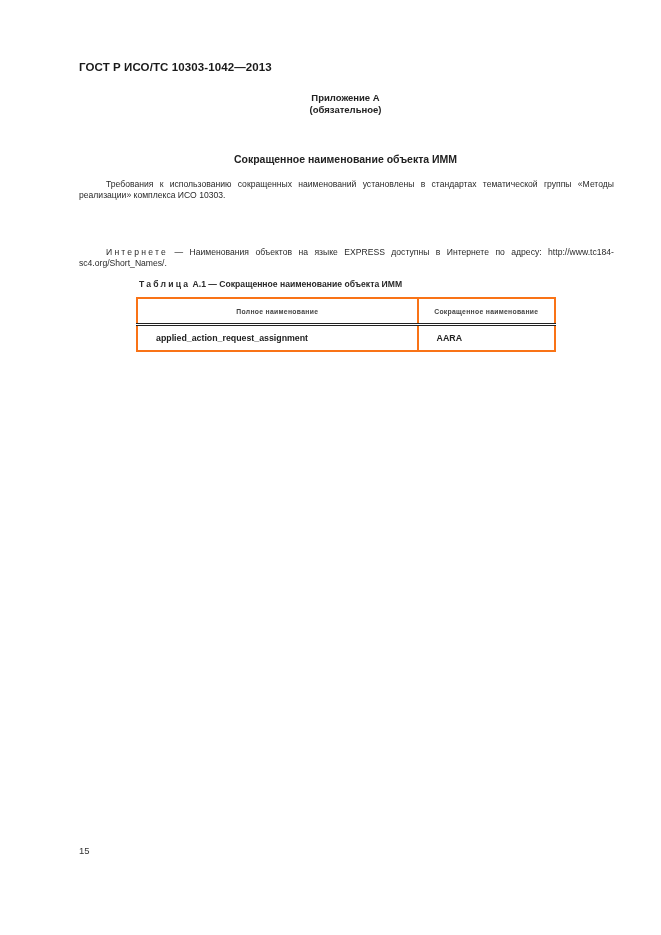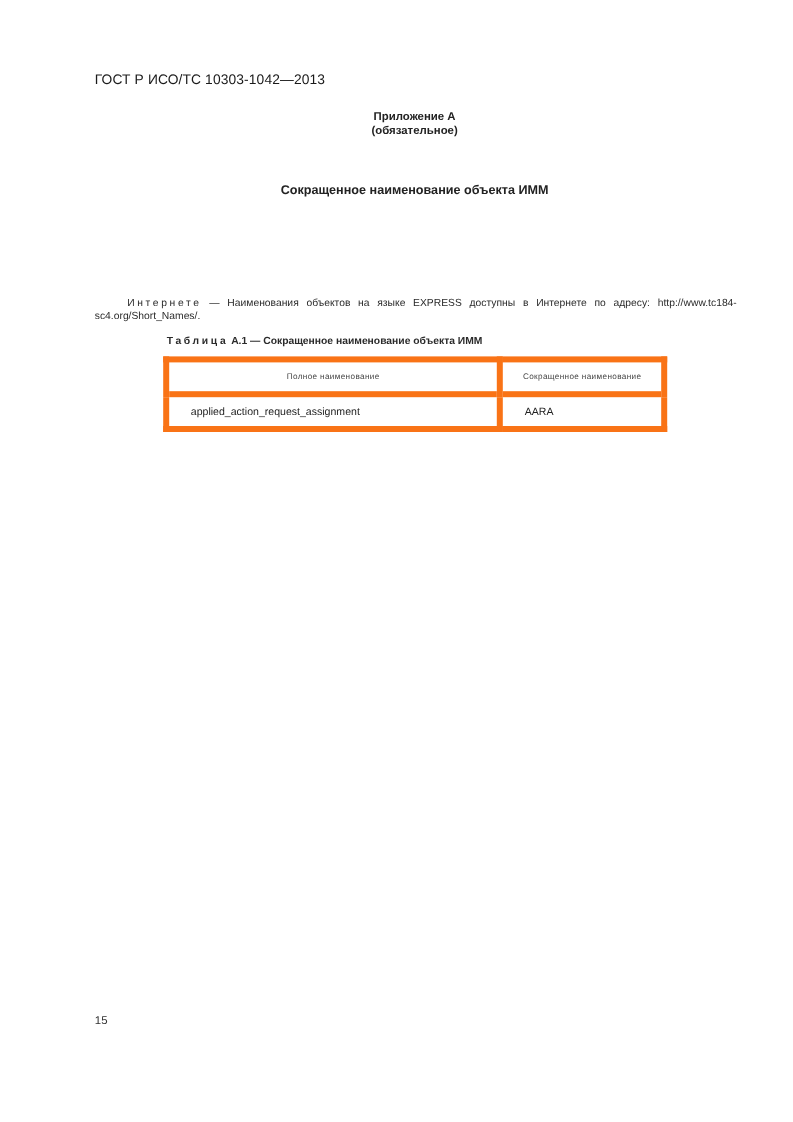--- a/index.html
+++ b/index.html
@@ -13,21 +13,21 @@
       position: relative;
       overflow: hidden;
       font-family: "Liberation Sans", sans-serif;
       color: #1a1a1a;
     }
     .abs { position: absolute; }
     .doc-code {
       left: 79px;
       top: 61px;
       font-size: 11.5px;
-      font-weight: normal;
+      font-weight: bold;
       color: #1a1a1a;
       letter-spacing: 0.1px;
     }
     .appendix {
       left: 0;
       width: 691px;
       top: 92px;
       text-align: center;
       font-size: 9.5px;
       font-weight: bold;
@@ -66,23 +66,23 @@
       font-weight: bold;
     }
     .table {
       left: 136px;
       top: 297px;
       width: 420px;
       border-collapse: collapse;
       border: 1px solid #222;
     }
     .table td, .table th {
-      border: 5px solid #f97316;
+      border: 2px solid #f97316;
       padding: 0;
-      font-weight: normal;
+      font-weight: bold;
     }
     .table th {
       height: 24px;
       font-size: 6.8px;
       color: #444;
       text-align: center;
       border-bottom: 3px double #222;
       letter-spacing: 0.3px;
     }
     .table td {
@@ -107,20 +107,21 @@
 <div class="abs doc-code">ГОСТ Р ИСО/ТС 10303-1042—2013</div>
 
 <div class="abs appendix">
   <div>Приложение А</div>
   <div>(обязательное)</div>
 </div>
 
 <div class="abs section-title">Сокращенное наименование объекта ИММ</div>
 
 <div class="abs body-text p1">
+  <p>Требования к использованию сокращенных наименований установлены в стандартах тематической группы «Методы реализации» комплекса ИСО 10303.</p>
 </div>
 
 <div class="abs body-text note">
   <p><span class="spaced">Интернете</span><span> — Наименования объектов на языке EXPRESS доступны в Интернете по адресу: http://www.tc184-sc4.org/Short_Names/.</span></p>
 </div>
 
 <div class="abs table-caption">
   <span class="spaced">Таблица</span><span> А.1 — Сокращенное наименование объекта ИММ</span>
 </div>
 

